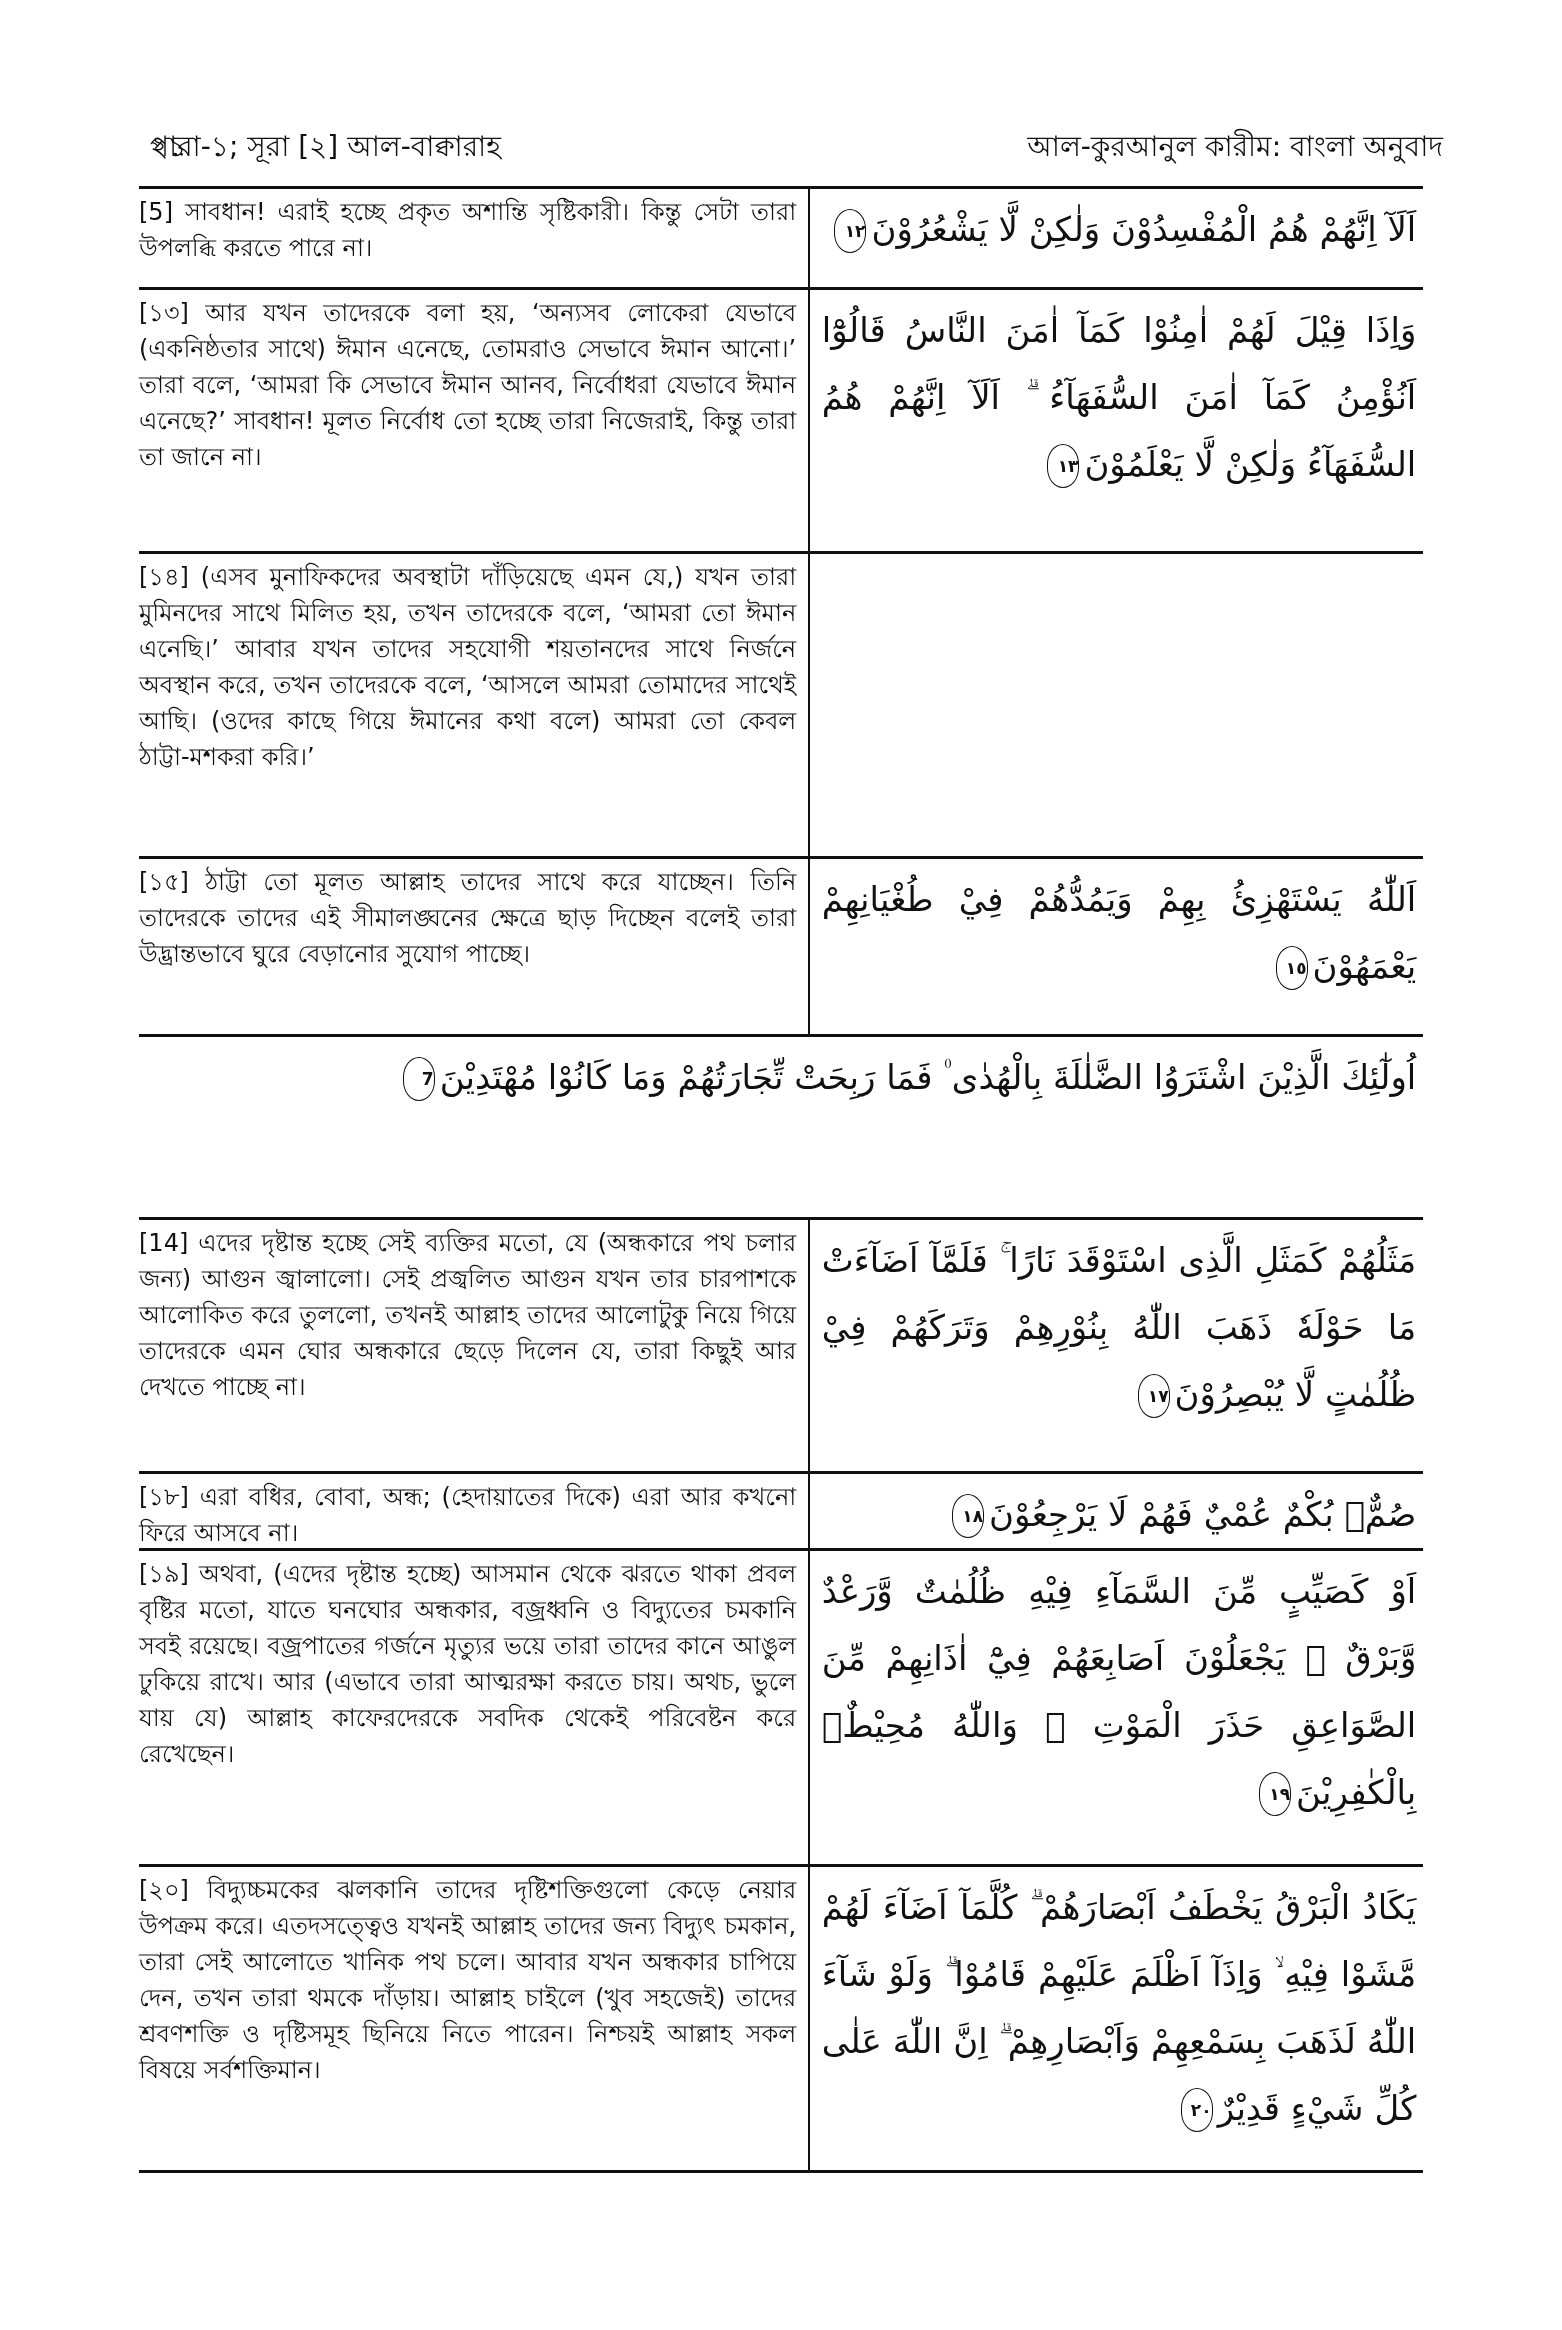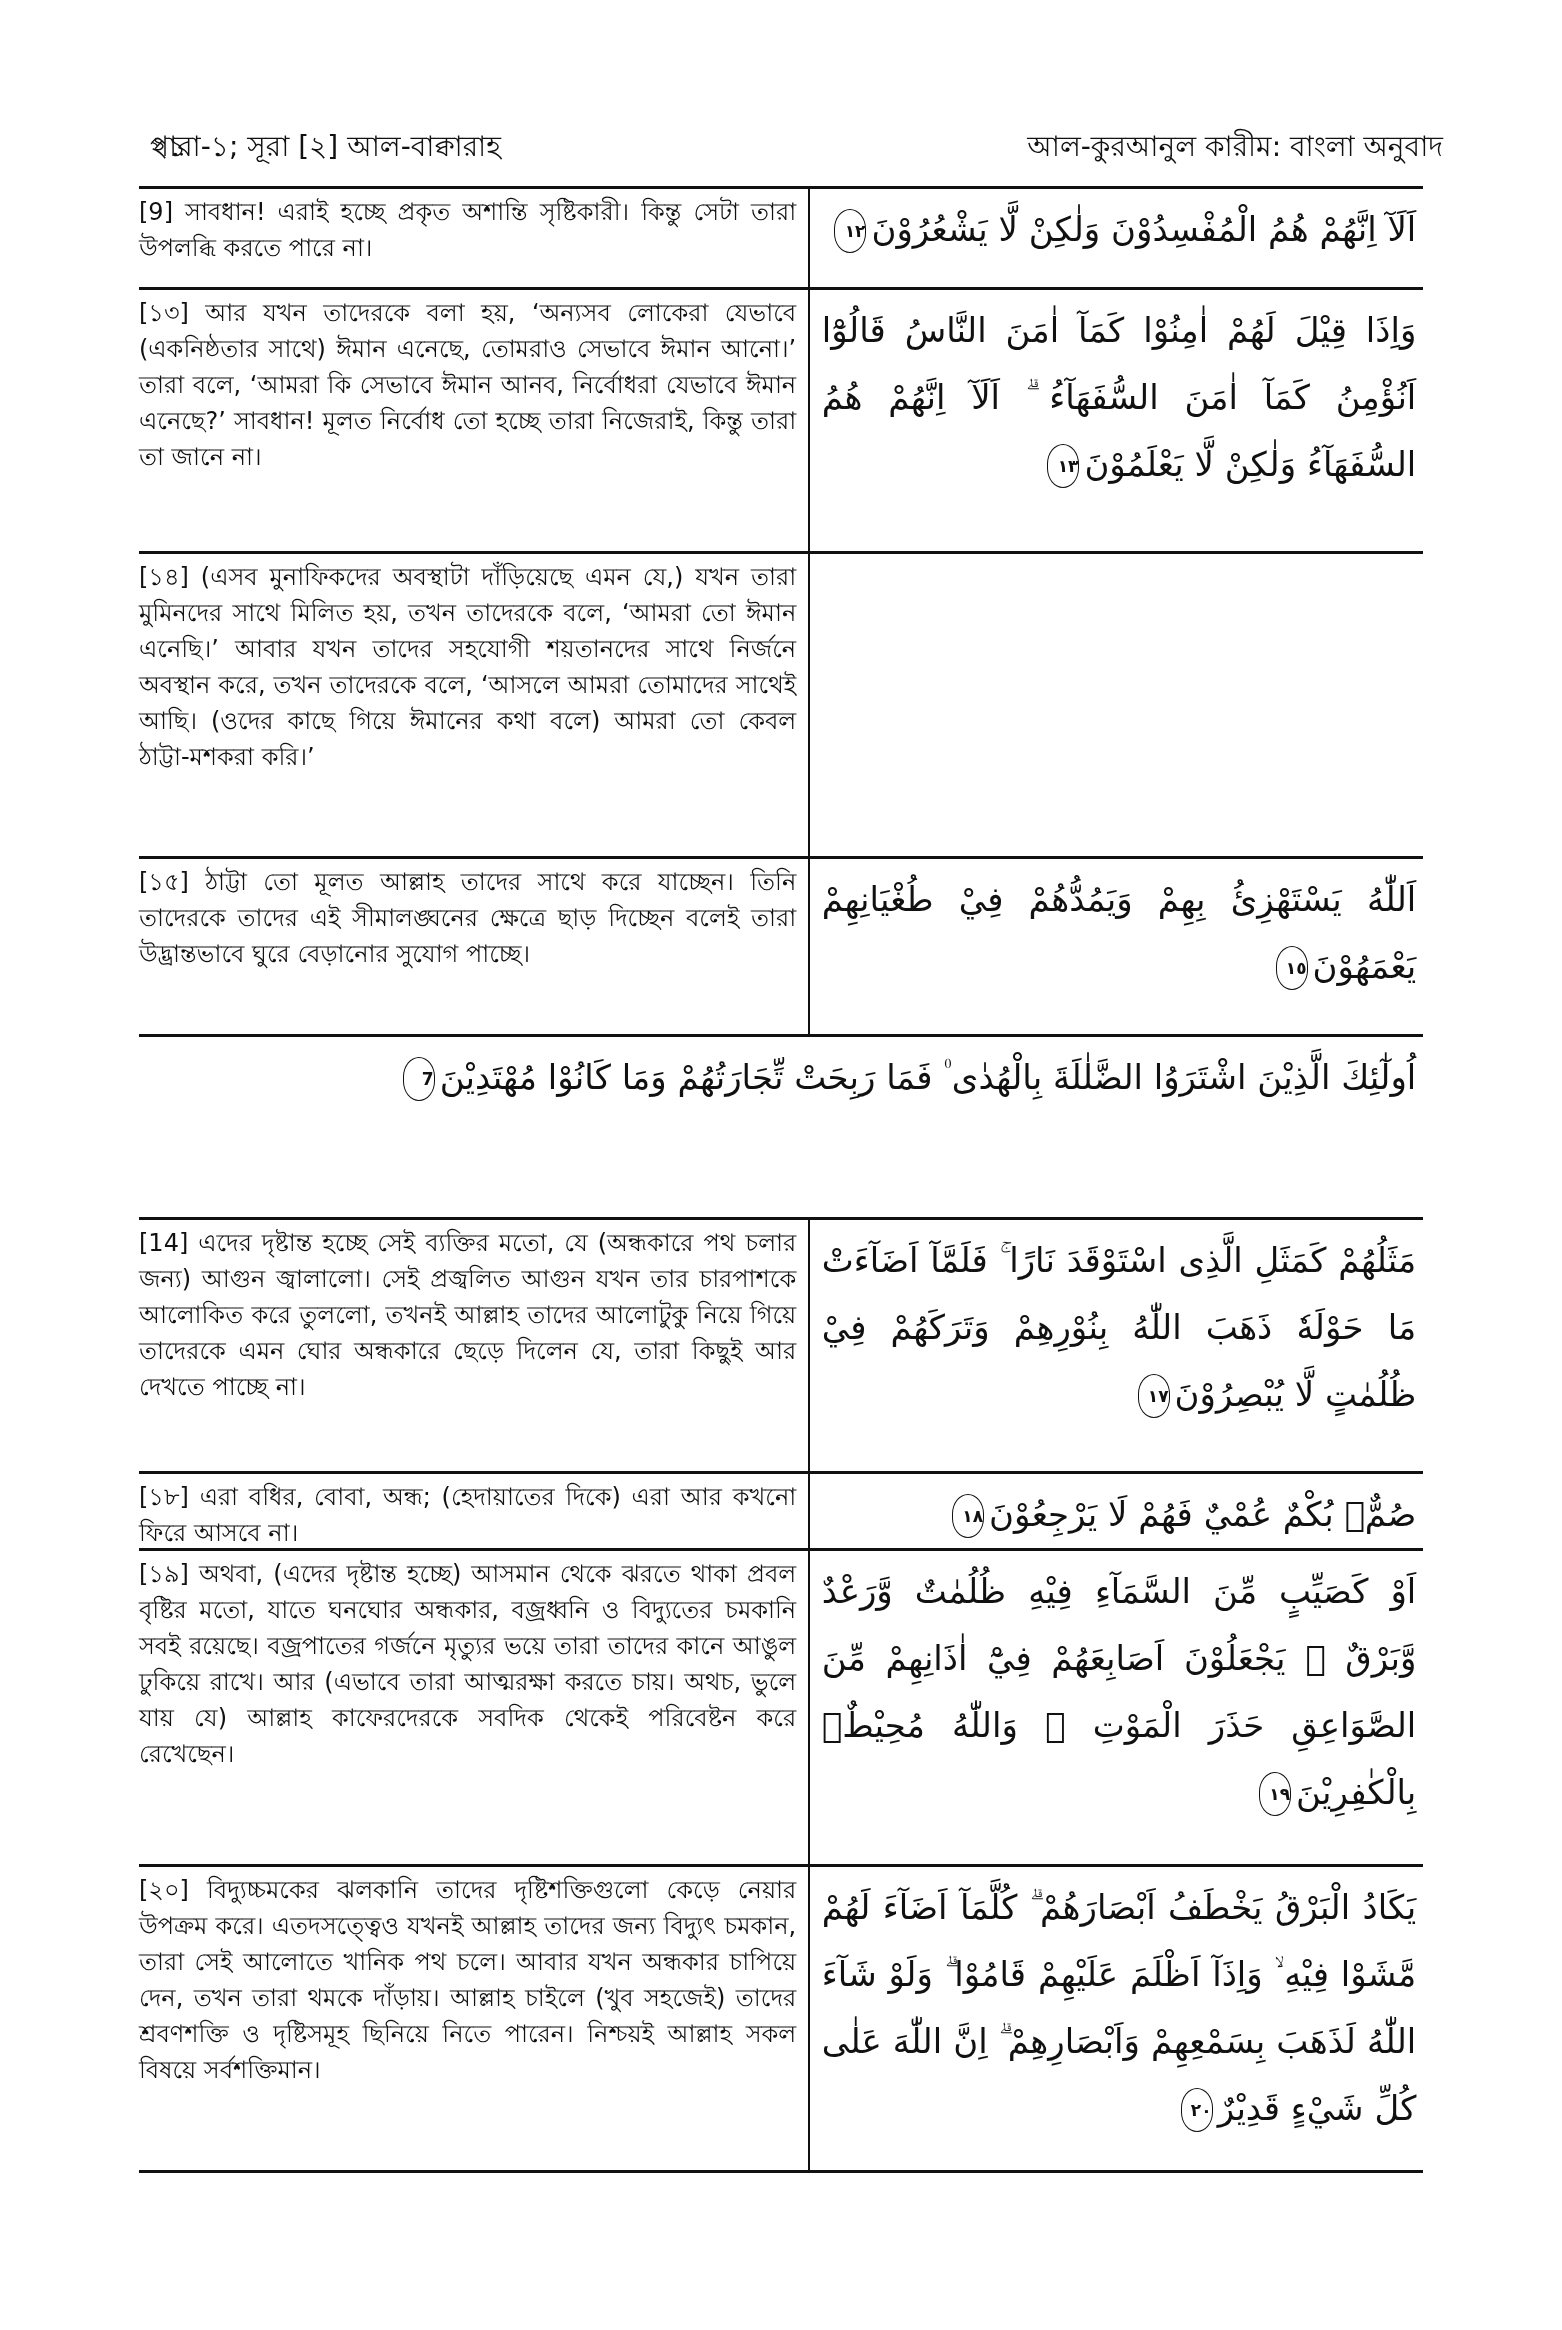--- a/index.html
+++ b/index.html
@@ -43,21 +43,21 @@
 <body>
 
 <div class="header">
   <span class="left">পারা-১; সূরা [২] আল-বাক্বারাহ</span>
   <span class="center">২১</span>
   <span class="right">আল-কুরআনুল কারীম: বাংলা অনুবাদ</span>
 </div>
 
 <div class="table">
   <div class="row" style="height:101px">
-    <div class="bn">[9] সাবধান! এরাই হচ্ছে প্রকৃত অশান্তি সৃষ্টিকারী। কিন্তু সেটা তারা উপলব্ধি করতে পারে না।</div>
+    <div class="bn">[5] সাবধান! এরাই হচ্ছে প্রকৃত অশান্তি সৃষ্টিকারী। কিন্তু সেটা তারা উপলব্ধি করতে পারে না।</div>
     <div class="ar"><span>اَلَآ اِنَّهُمْ هُمُ الْمُفْسِدُوْنَ وَلٰكِنْ لَّا يَشْعُرُوْنَ</span><span class="ayah-marker">١٢</span></div>
   </div>
   <div class="row" style="height:264px">
     <div class="bn">[১৩] আর যখন তাদেরকে বলা হয়, ‘অন্যসব লোকেরা যেভাবে (একনিষ্ঠতার সাথে) ঈমান এনেছে, তোমরাও সেভাবে ঈমান আনো।’ তারা বলে, ‘আমরা কি সেভাবে ঈমান আনব, নির্বোধরা যেভাবে ঈমান এনেছে?’ সাবধান! মূলত নির্বোধ তো হচ্ছে তারা নিজেরাই, কিন্তু তারা তা জানে না।</div>
     <div class="ar"><span>وَاِذَا قِيْلَ لَهُمْ اٰمِنُوْا كَمَآ اٰمَنَ النَّاسُ قَالُوْٓا اَنُؤْمِنُ كَمَآ اٰمَنَ السُّفَهَآءُ ۗ اَلَآ اِنَّهُمْ هُمُ السُّفَهَآءُ وَلٰكِنْ لَّا يَعْلَمُوْنَ</span><span class="ayah-marker">١٣</span></div>
   </div>
   <div class="row" style="height:305px">
     <div class="bn">[১৪] (এসব মুনাফিকদের অবস্থাটা দাঁড়িয়েছে এমন যে,) যখন তারা মুমিনদের সাথে মিলিত হয়, তখন তাদেরকে বলে, ‘আমরা তো ঈমান এনেছি।’ আবার যখন তাদের সহযোগী শয়তানদের সাথে নির্জনে অবস্থান করে, তখন তাদেরকে বলে, ‘আসলে আমরা তোমাদের সাথেই আছি। (ওদের কাছে গিয়ে ঈমানের কথা বলে) আমরা তো কেবল ঠাট্টা-মশকরা করি।’</div>
   </div>
   <div class="row" style="height:178px">

